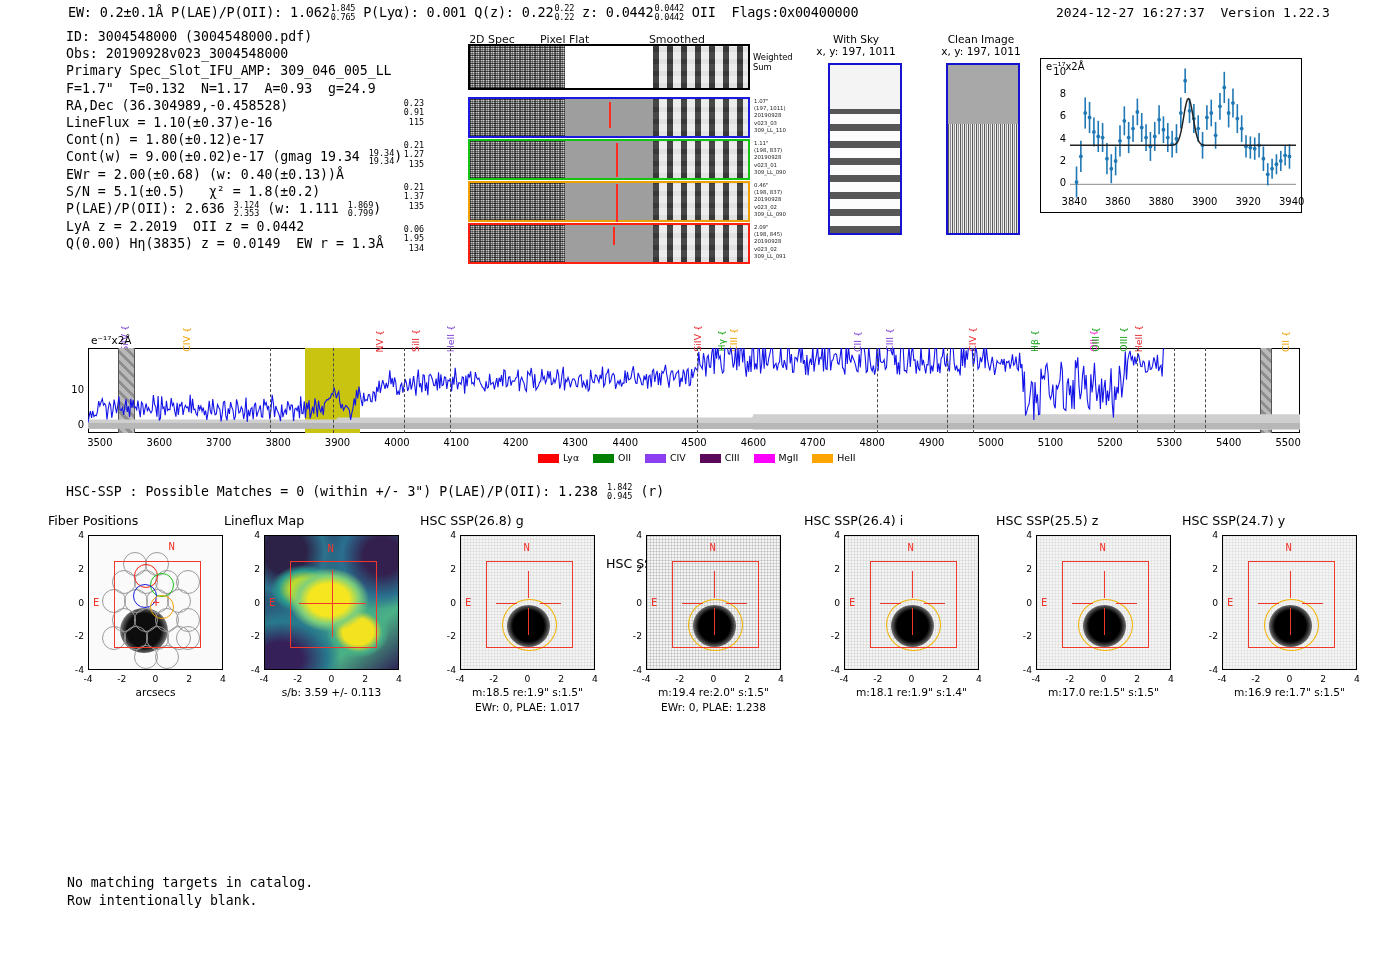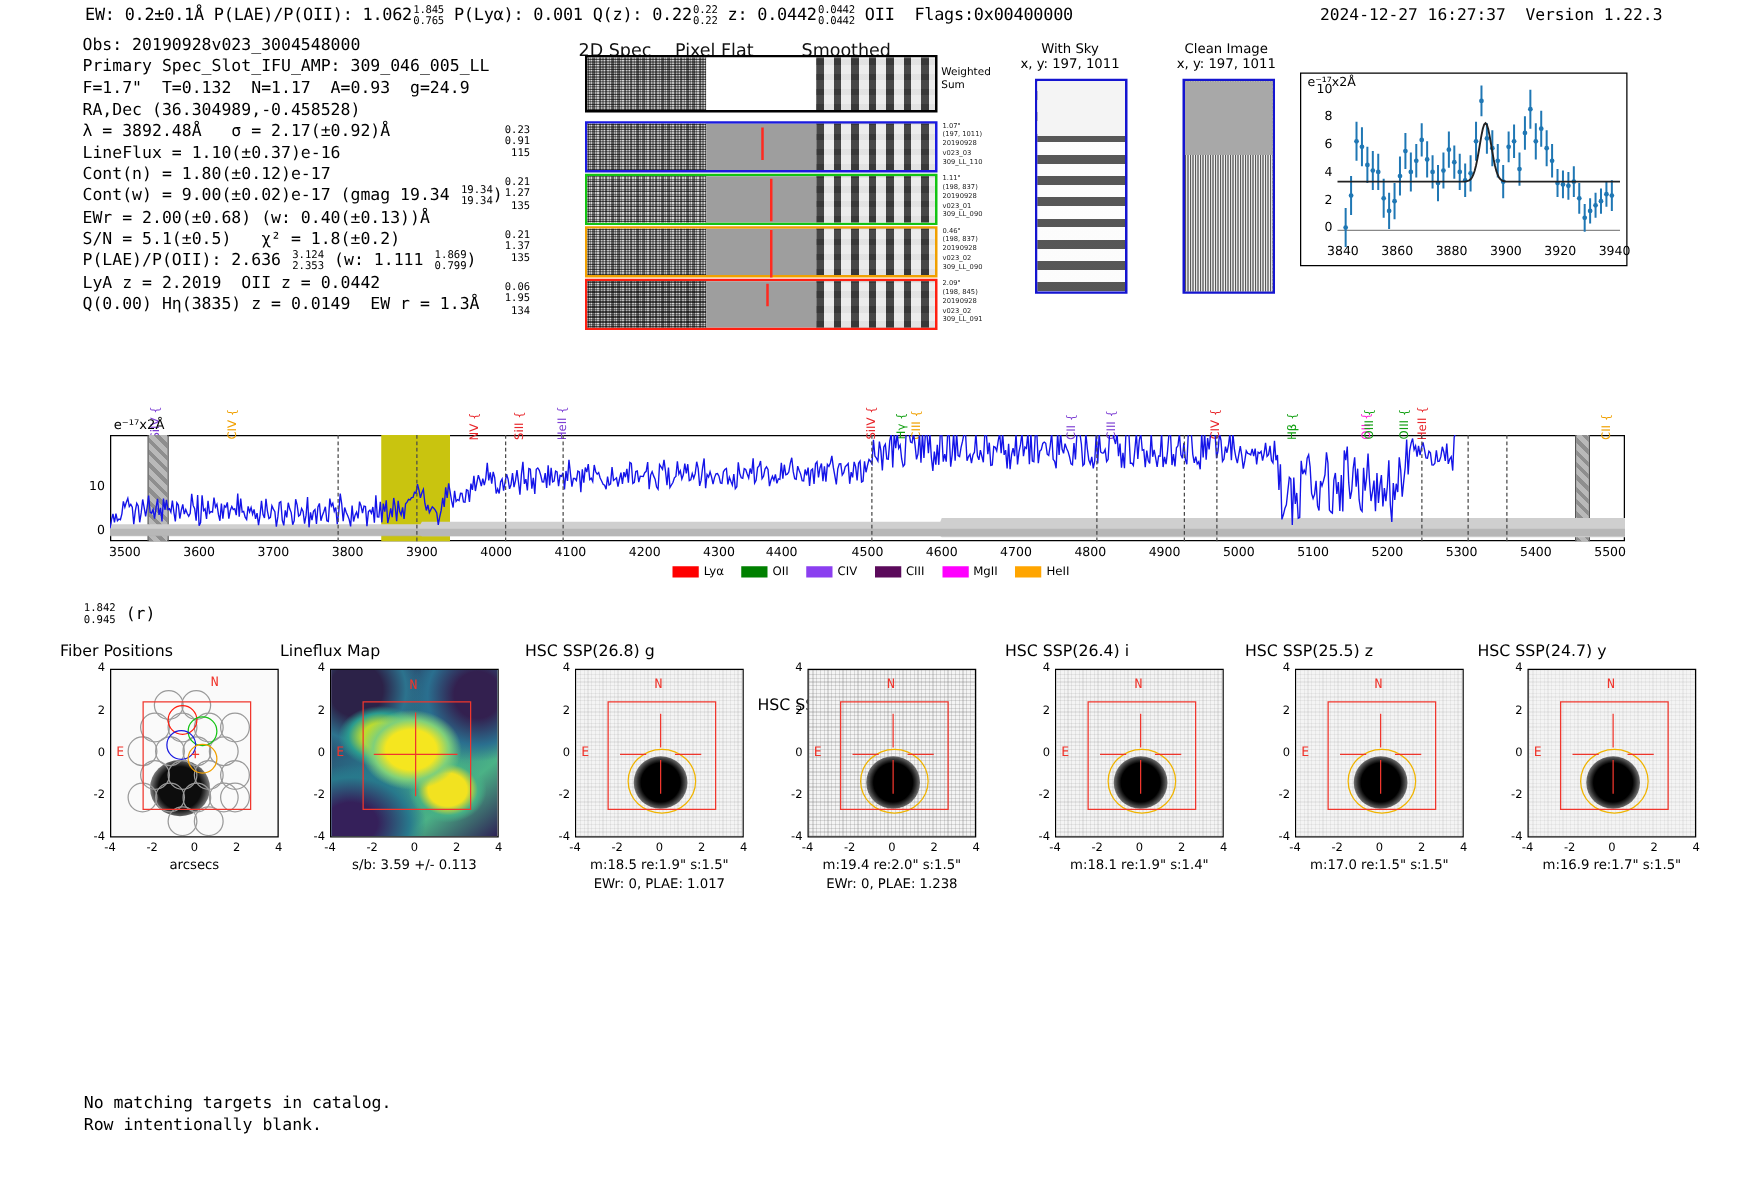--- a/index.html
+++ b/index.html
@@ -16,21 +16,21 @@
   .sup-sub{display:inline-block;vertical-align:middle;font-size:8.5px;line-height:1.02;
            text-align:left;margin-left:1px;position:relative;top:0px;}
   .sup-sub i{display:block;font-style:normal;}
 
   
   #params{left:66px;top:28px;font-size:13.2px;line-height:17.2px;}
   #params .row{white-space:pre;}
 
   
   #specblk{left:428px;top:33px;width:330px;height:225px;}
-  .colhdr{position:absolute;font-size:14px;color:#111;}
+  .colhdr{position:absolute;font-size:11px;color:#111;}
   .specrow{position:absolute;display:flex;}
   .cell{height:100%;}
   .noise{background-image:
       repeating-linear-gradient(90deg,#6a6a6a 0 1px,#d8d8d8 1px 2px,#9a9a9a 2px 3px,#efefef 3px 4px,#7c7c7c 4px 5px),
       repeating-linear-gradient(0deg,#555 0 1px,#ccc 1px 2px,#888 2px 3px,#e6e6e6 3px 4px);
       background-blend-mode:multiply;}
   .smooth{background:
       repeating-linear-gradient(90deg,rgba(40,40,40,.85) 0 6px,rgba(235,235,235,.9) 6px 14px),
       repeating-linear-gradient(0deg,rgba(60,60,60,.55) 0 5px,rgba(240,240,240,.6) 5px 12px);}
   .flatgray{background:#9e9e9e;}
@@ -98,25 +98,25 @@
   <span>Q(z): 0.22</span><span class="sup-sub"><i>0.22</i><i>0.22</i></span>
   <span>z: 0.0442</span><span class="sup-sub"><i>0.0442</i><i>0.0442</i></span>
   <span>OII</span>
   &nbsp;<span>Flags:0x00400000</span>
 </div>
 <div class="abs mono nowrap" id="hdr-stamp">
   <span>2024-12-27 16:27:37</span>&nbsp;&nbsp;<span>Version 1.22.3</span>
 </div>
 
 <div class="abs mono" id="params">
+  <div class="row">ID: 3004548000 (3004548000.pdf)</div>
   <div class="row">Obs: 20190928v023_3004548000</div>
   <div class="row">Primary Spec_Slot_IFU_AMP: 309_046_005_LL</div>
   <div class="row">F=1.7"  T=0.132  N=1.17  A=0.93  g=24.9</div>
   <div class="row">RA,Dec (36.304989,-0.458528)</div>
-  <div class="row">λ = 3892.48Å   σ = 2.17(±0.92)Å</div>
   <div class="row">LineFlux = 1.10(±0.37)e-16</div>
   <div class="row">Cont(n) = 1.80(±0.12)e-17</div>
   <div class="row nowrap"><span>Cont(w) = 9.00(±0.02)e-17 (gmag 19.34 </span><span class="sup-sub"><i>19.34</i><i>19.34</i></span><span>)</span></div>
   <div class="row">EWr = 2.00(±0.68) (w: 0.40(±0.13))Å</div>
   <div class="row">S/N = 5.1(±0.5)   χ² = 1.8(±0.2)</div>
   <div class="row nowrap"><span>P(LAE)/P(OII): 2.636 </span><span class="sup-sub"><i>3.124</i><i>2.353</i></span><span> (w: 1.111 </span><span class="sup-sub"><i>1.869</i><i>0.799</i></span><span>)</span></div>
   <div class="row">LyA z = 2.2019  OII z = 0.0442</div>
   <div class="row">Q(0.00) Hη(3835) z = 0.0149  EW r = 1.3Å</div>
 </div>
 
@@ -456,21 +456,21 @@
     <div class="tlabel sans" style="left: 969.059px; top: 437px; width: 44px; text-align: center;">5000</div>
     <div class="tlabel sans" style="left: 1028.47px; top: 437px; width: 44px; text-align: center;">5100</div>
     <div class="tlabel sans" style="left: 1087.88px; top: 437px; width: 44px; text-align: center;">5200</div>
     <div class="tlabel sans" style="left: 1147.29px; top: 437px; width: 44px; text-align: center;">5300</div>
     <div class="tlabel sans" style="left: 1206.71px; top: 437px; width: 44px; text-align: center;">5400</div>
     <div class="tlabel sans" style="left: 1266.12px; top: 437px; width: 44px; text-align: center;">5500</div>
   </div>
 <div class="abs sans" id="spec-legend" style="left:538px;top:452px;font-size:9.4px;"><span style="margin-right: 14px; white-space: nowrap;"><span class="legend-sw" style="background:#ff0000;"></span>Lyα</span><span style="margin-right: 14px; white-space: nowrap;"><span class="legend-sw" style="background:#008000;"></span>OII</span><span style="margin-right: 14px; white-space: nowrap;"><span class="legend-sw" style="background:#8b3ff0;"></span>CIV</span><span style="margin-right: 14px; white-space: nowrap;"><span class="legend-sw" style="background:#5b0a5b;"></span>CIII</span><span style="margin-right: 14px; white-space: nowrap;"><span class="legend-sw" style="background:#ff00ff;"></span>MgII</span><span style="margin-right: 14px; white-space: nowrap;"><span class="legend-sw" style="background:#ffa500;"></span>HeII</span></div>
 
 <div class="abs mono nowrap" id="hsc-hdr" style="left:66px;top:483px;font-size:13.2px;">
-  <span class="sup-sub"><i>1.842</i><i>0.945</i></span><span> (r)</span>
+  <span>HSC-SSP : Possible Matches = 0 (within +/- 3")  P(LAE)/P(OII): 1.238 </span><span class="sup-sub"><i>1.842</i><i>0.945</i></span><span> (r)</span>
 </div>
 
 <div id="cutout-row">
     <div class="panel-title sans" style="left: 48px; top: 513px; width: 177px;">Fiber Positions</div>
     <div class="axisbox" style="left: 88px; top: 535px; width: 135px; height: 135px; overflow: hidden; background: rgb(250, 250, 250);">
       <div class="blob" style="left:30.9375px;top:71.71875px;width:47.8125px;height:45px;opacity:.95;"></div>
       <div class="fibercirc" style="left:34.03125px;top:15.75px;width:21.9375px;height:21.9375px;"></div>
       <div class="fibercirc" style="left:55.828125px;top:15.75px;width:21.9375px;height:21.9375px;"></div>
       <div class="fibercirc" style="left:22.78125px;top:34.03125px;width:21.9375px;height:21.9375px;"></div>
       <div class="fibercirc" style="left:44.578125px;top:34.03125px;width:21.9375px;height:21.9375px;"></div>

